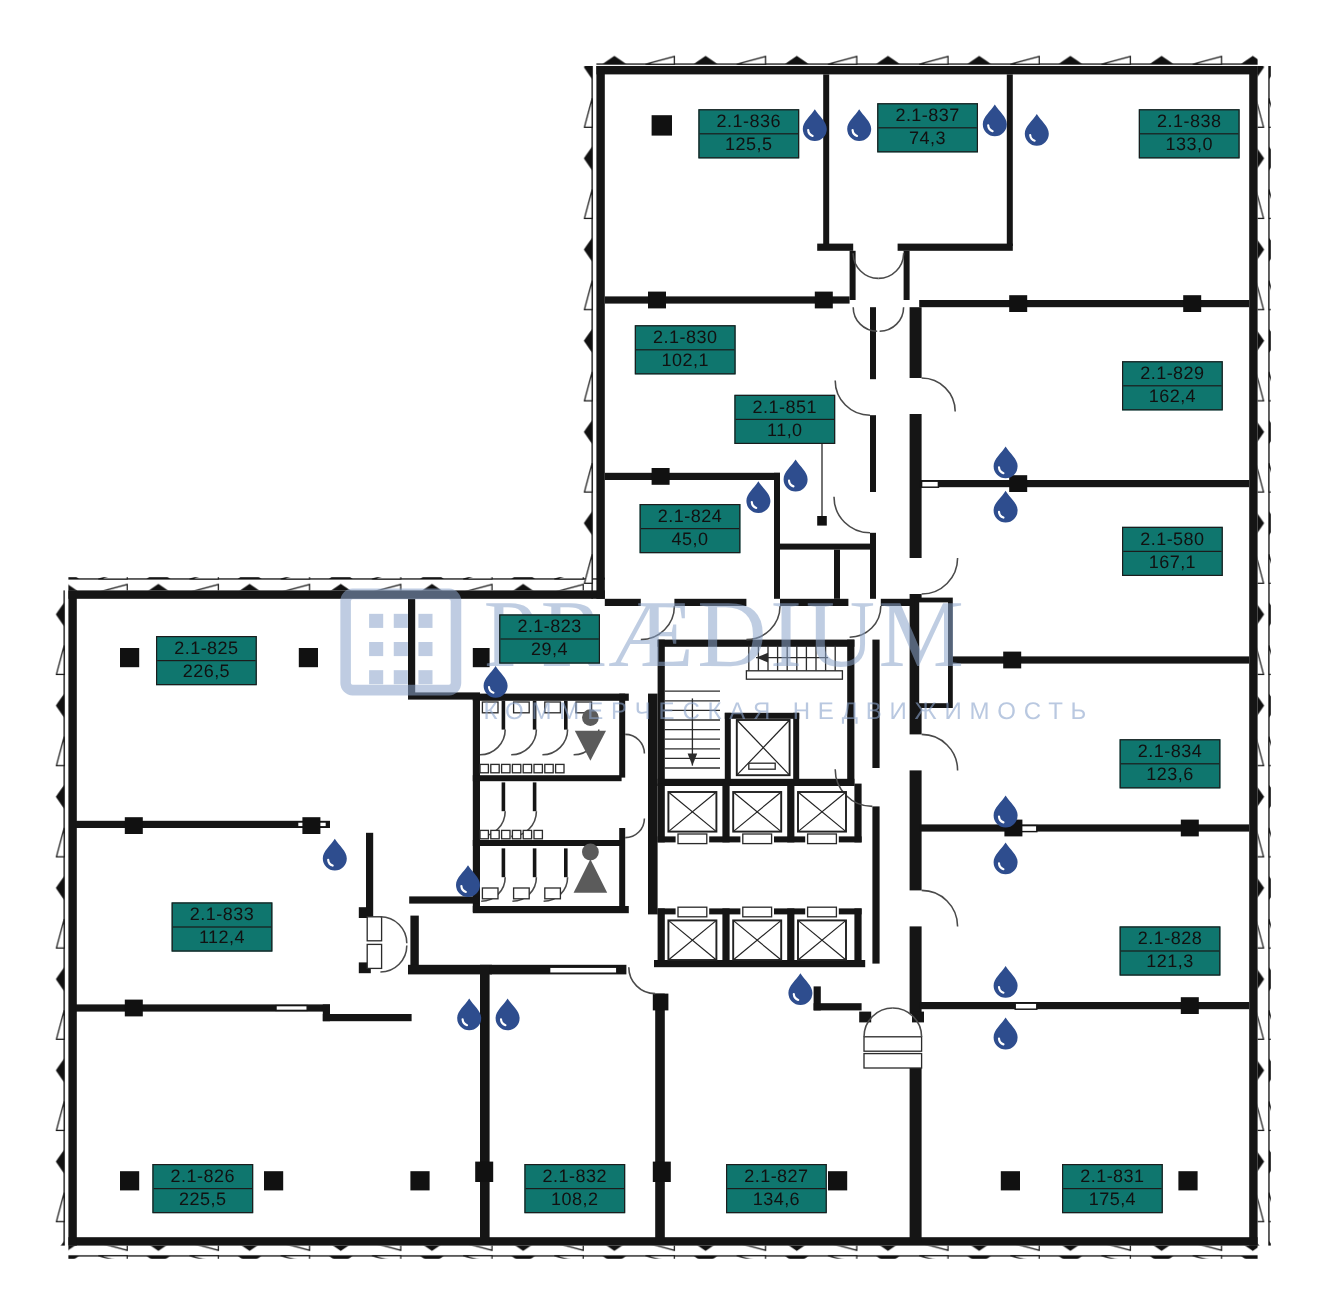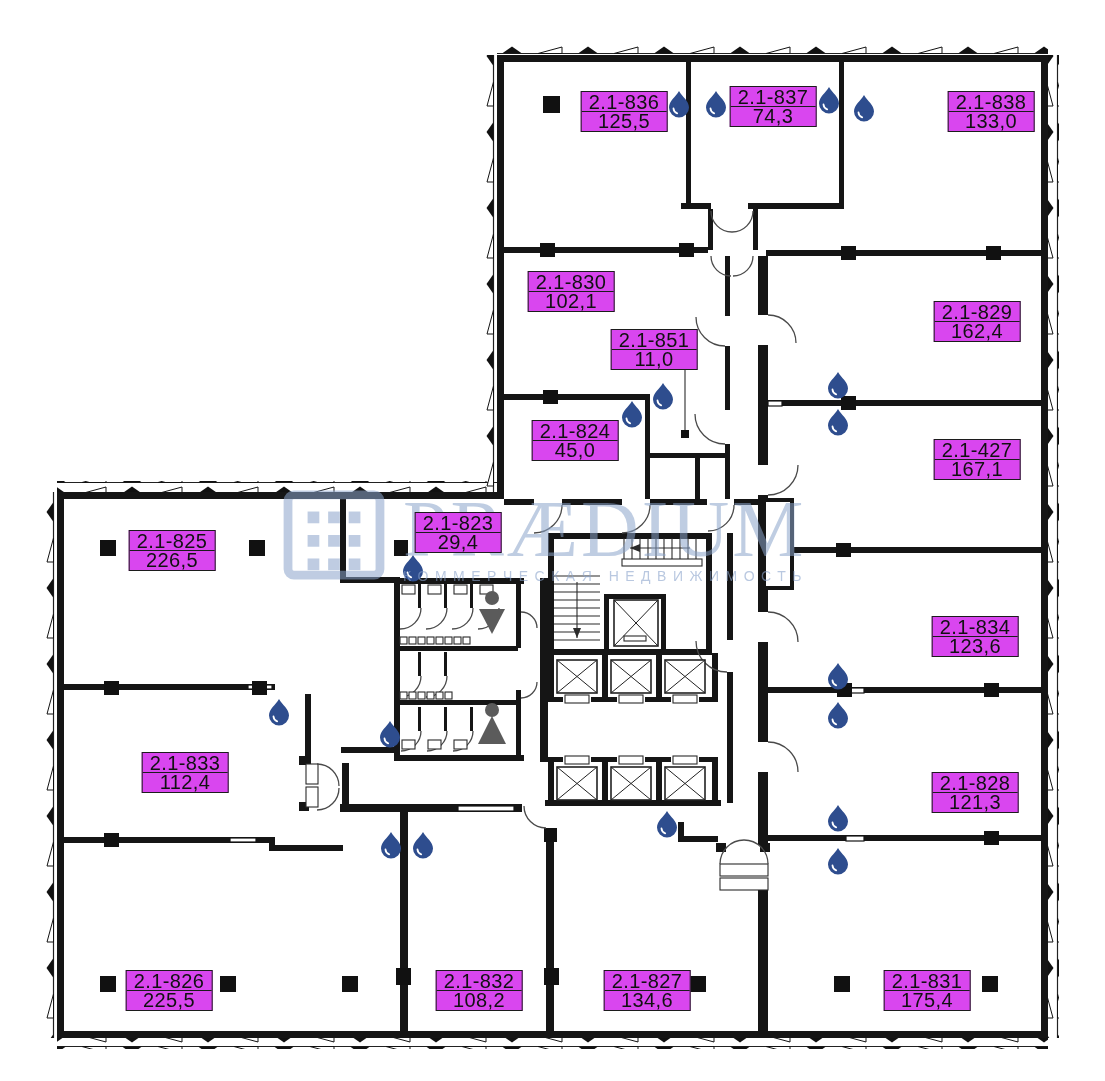--- a/index.html
+++ b/index.html
@@ -13,32 +13,32 @@
   .arc{fill:none;stroke:#4a4a4a;stroke-width:1.3;}
   .tl{stroke:#2b2b2b;stroke-width:1.1;fill:none;}
   .fx{fill:#ffffff;stroke:#2b2b2b;stroke-width:1.1;}
   .elev{fill:#ffffff;stroke:#222;stroke-width:1.6;}
   .elevx{stroke:#222;stroke-width:1;}
   .drop{fill:#2e4d8e;}
   .drop-hl{fill:none;stroke:#fff;stroke-width:1.8;stroke-linecap:round;}
   .wc{fill:#5b5b5b;}
   
   .room-label{position:absolute;transform:translateX(-50%);min-width:82px;
-      border:1.6px solid #1c1c1c;background:#d946ef;text-align:center;
-      font-size:20px;color:#111;letter-spacing:.4px;z-index:30;}
+      border:1.6px solid #1c1c1c;background:#0f766e;text-align:center;
+      font-size:15px;color:#111;letter-spacing:.4px;z-index:30;}
   .room-label .num{padding:1px 7px 0;border-bottom:1.4px solid #1c1c1c;line-height:18px;}
   .room-label .area{padding:0 7px 1px;line-height:18px;}
   
   .watermark{position:absolute;left:283px;top:490px;display:flex;align-items:flex-start;
       z-index:20;pointer-events:none;}
   .wm-logo{width:102px;height:90px;margin-right:18px;opacity:.55;}
   .wm-brand{font-family:"Liberation Serif", serif;font-size:80px;line-height:78px;
       letter-spacing:3px;color:rgba(139,164,203,.55);white-space:nowrap;}
-  .wm-tagline{font-size:14px;letter-spacing:6.5px;color:rgba(139,164,203,.6);
-      margin-top:0;white-space:nowrap;}
+  .wm-tagline{font-size:20px;letter-spacing:6.5px;color:rgba(139,164,203,.6);
+      margin-top:14px;white-space:nowrap;}
 </style>
 </head>
 <body>
 
 <div id="stage">
 
 <svg id="plan-svg" width="1105" height="1081" viewBox="0 0 1105 1081" xmlns="http://www.w3.org/2000/svg">
   <defs>
     <pattern id="winH" width="76" height="11" patternUnits="userSpaceOnUse">
       <line x1="0" y1="9.5" x2="76" y2="9.5" stroke="#222" stroke-width="1.2"></line>
@@ -424,21 +424,21 @@
   </div>
   <div class="room-label" style="left:575px;top:420px">
     <div class="num">2.1-824</div>
     <div class="area">45,0</div>
   </div>
   <div class="room-label" style="left:977px;top:301px">
     <div class="num">2.1-829</div>
     <div class="area">162,4</div>
   </div>
   <div class="room-label" style="left:977px;top:439px">
-    <div class="num">2.1-427</div>
+    <div class="num">2.1-580</div>
     <div class="area">167,1</div>
   </div>
   <div class="room-label" style="left:172px;top:530px">
     <div class="num">2.1-825</div>
     <div class="area">226,5</div>
   </div>
   <div class="room-label" style="left:458px;top:512px">
     <div class="num">2.1-823</div>
     <div class="area">29,4</div>
   </div>

